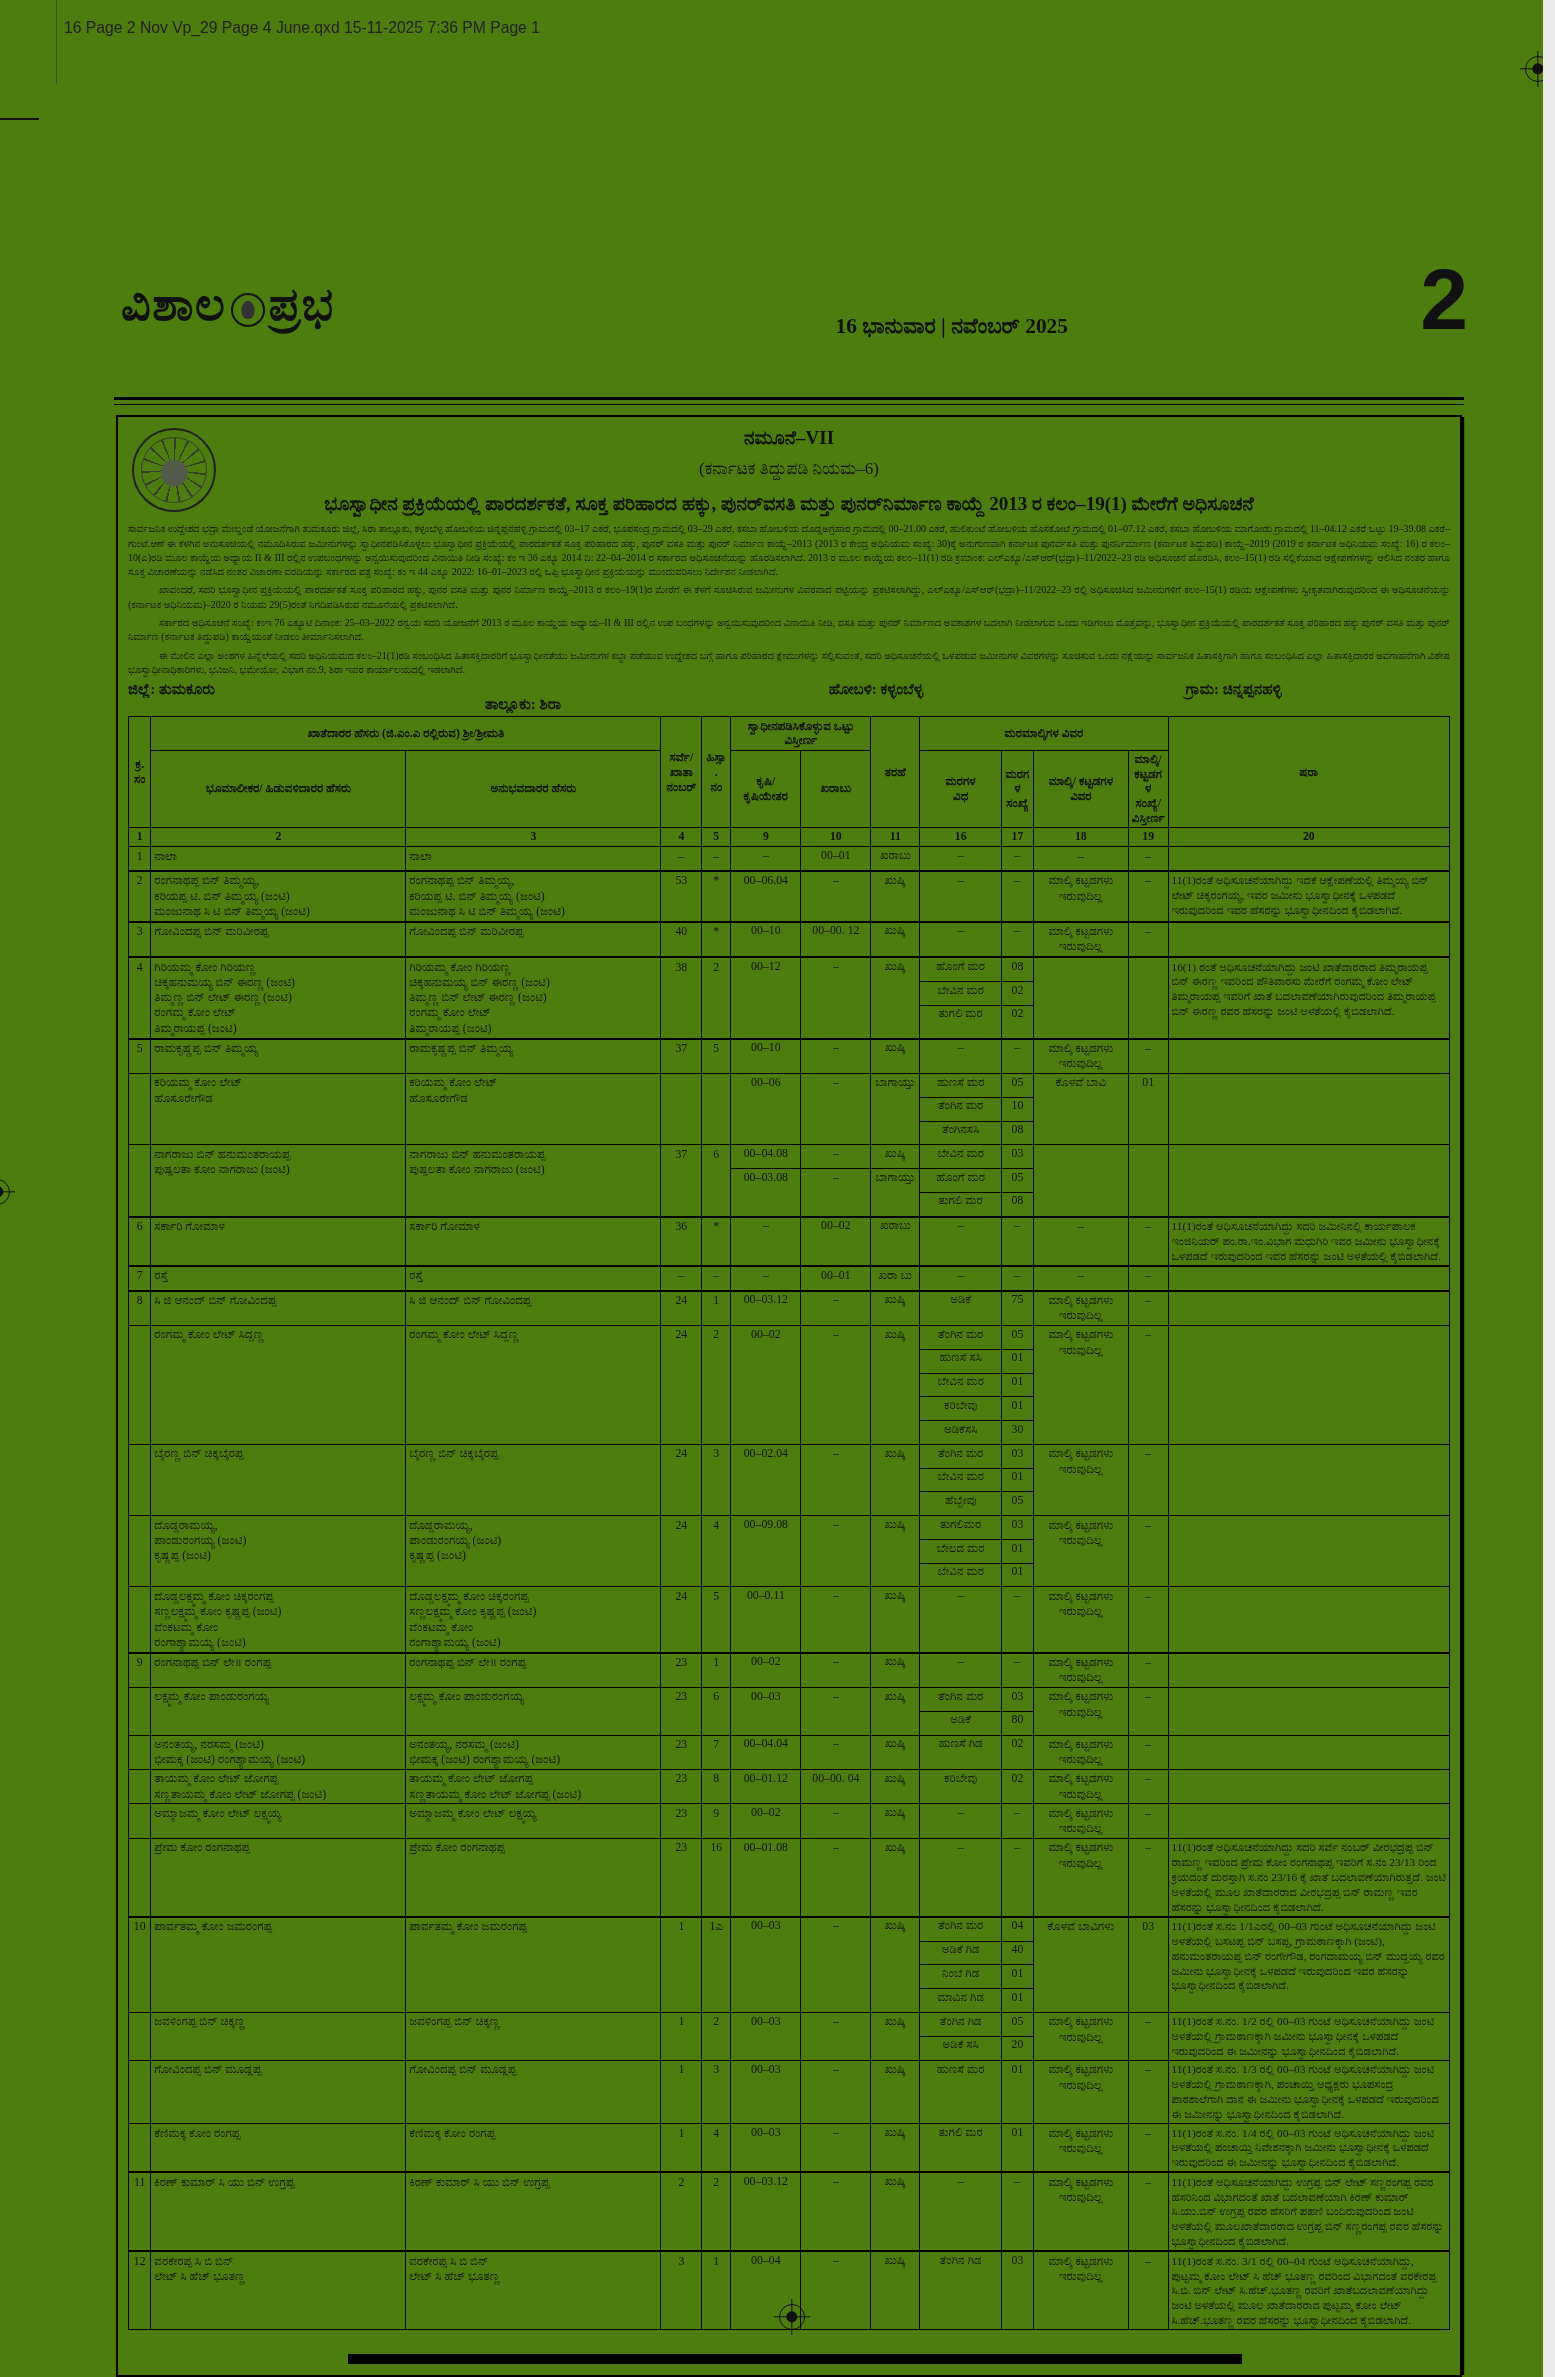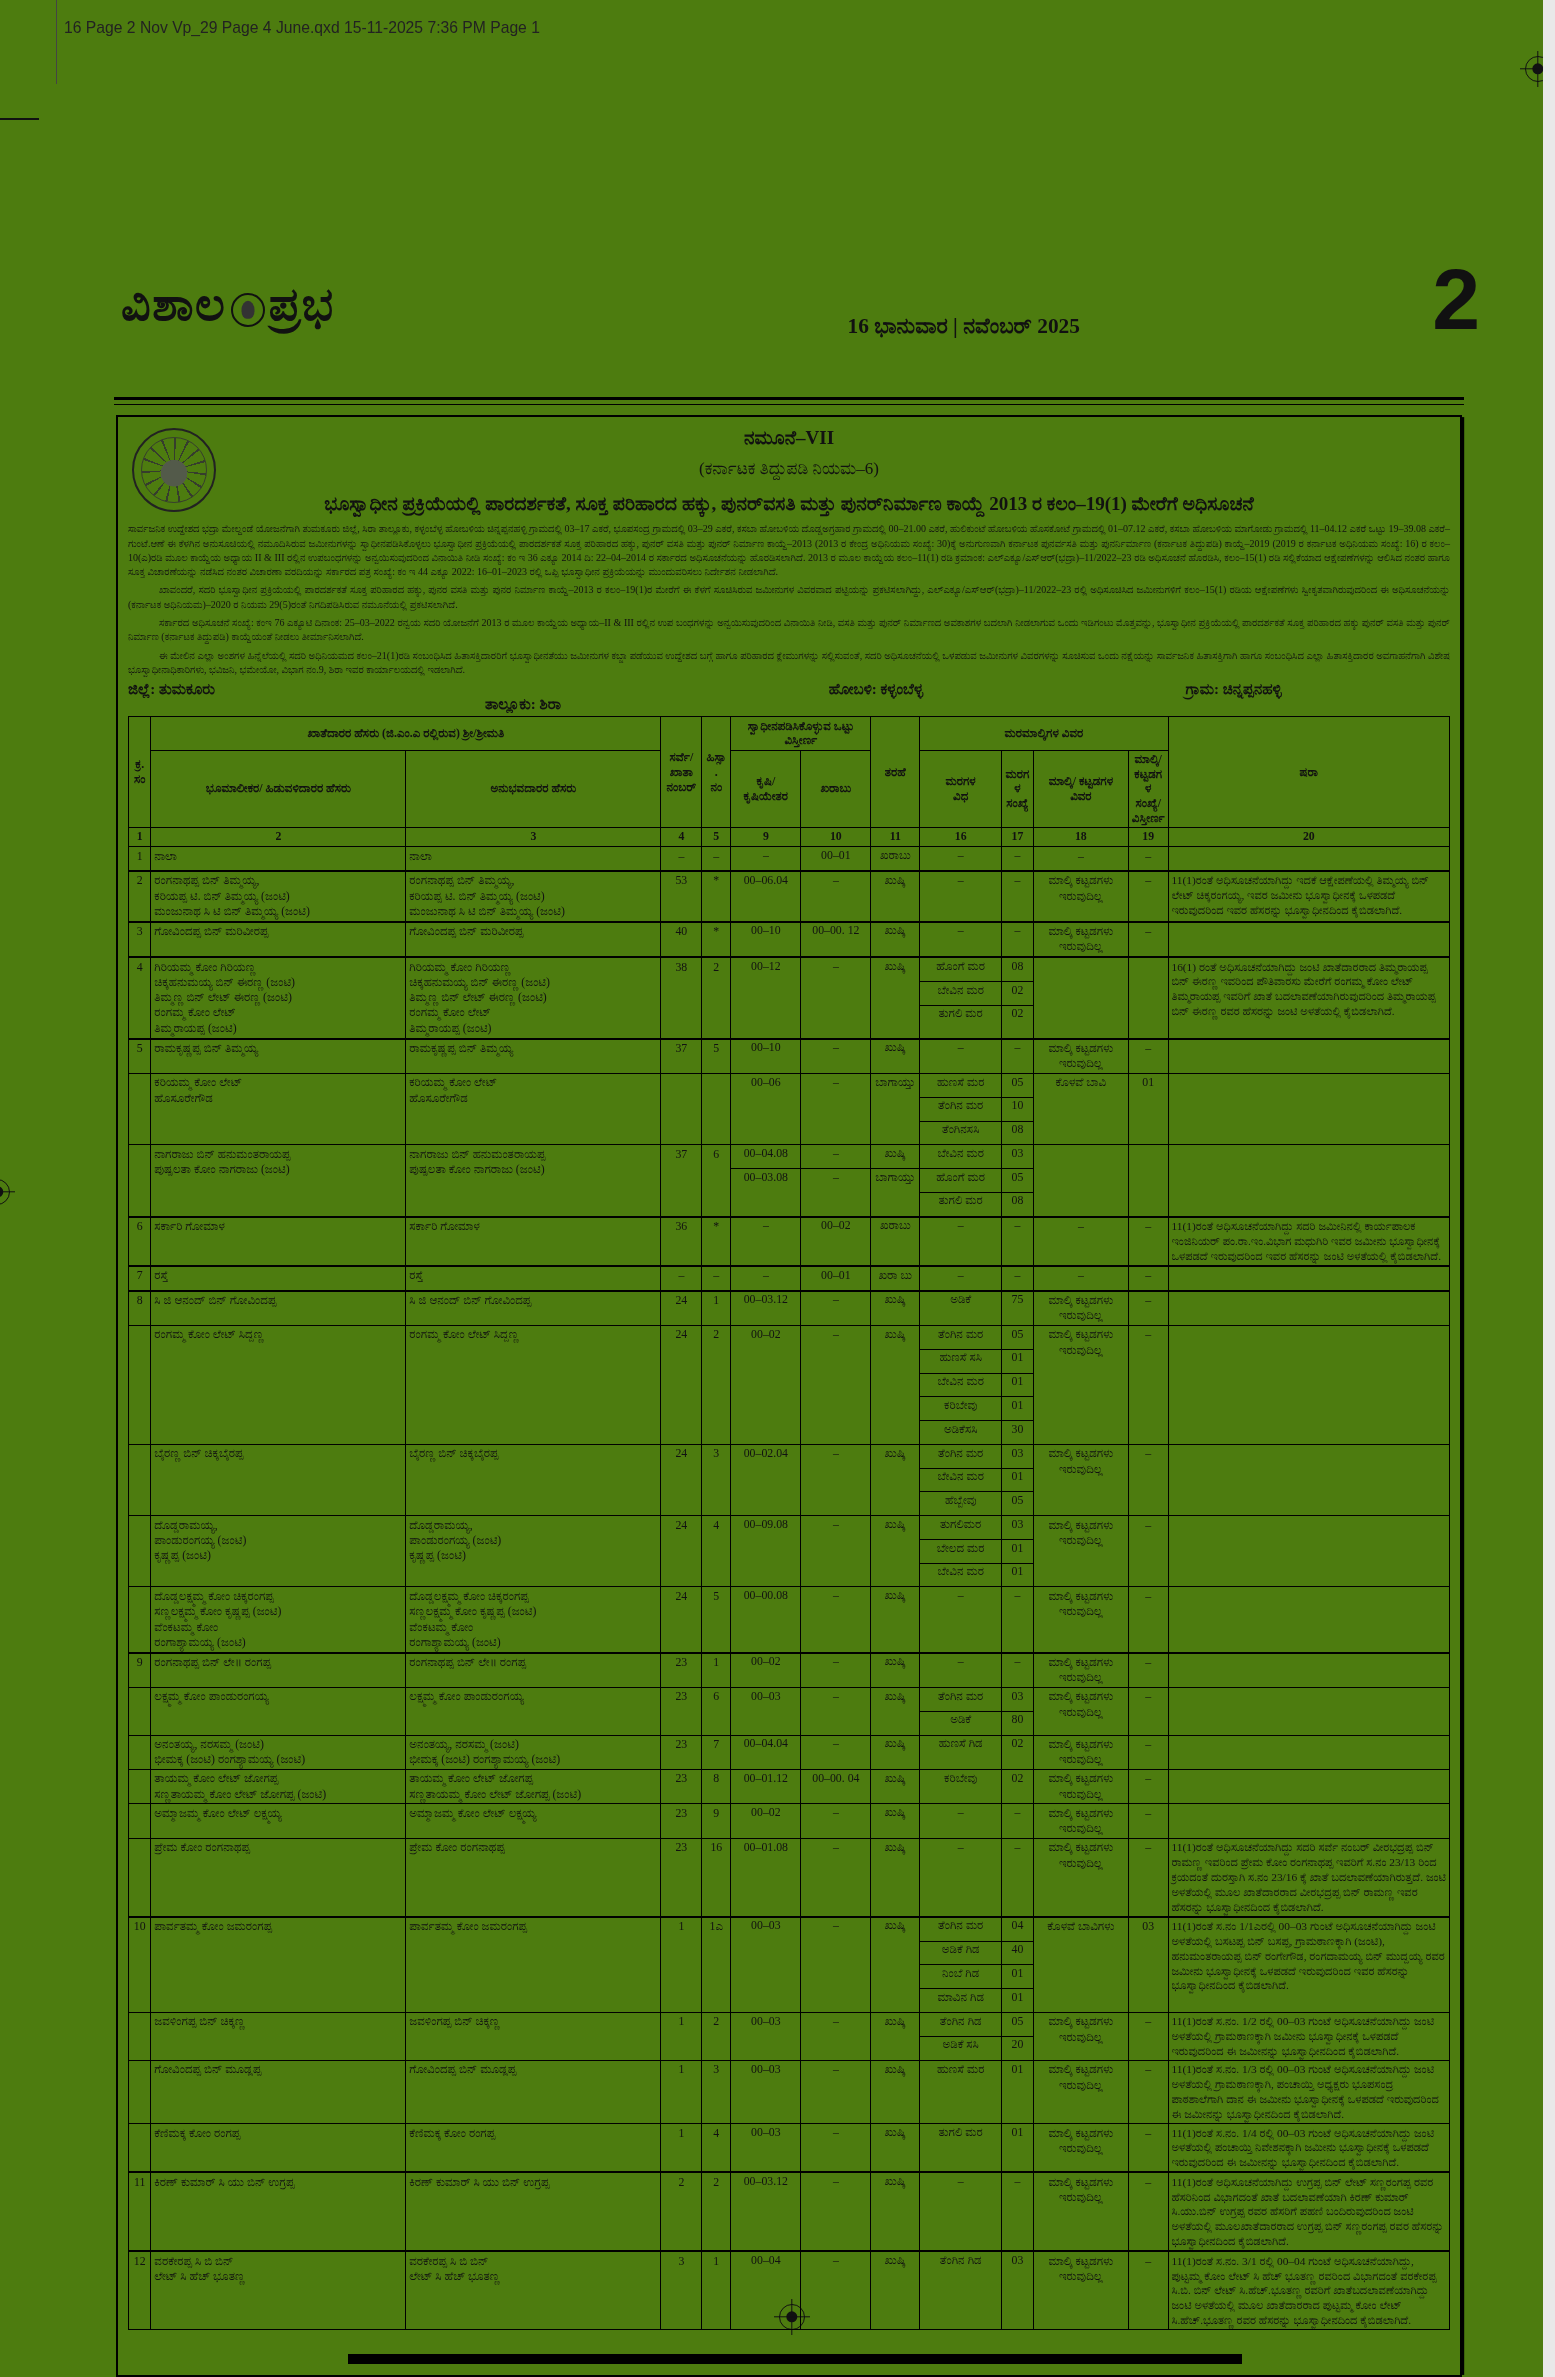--- a/index.html
+++ b/index.html
@@ -8,21 +8,21 @@
   
   #slug{position:absolute;left:64px;top:18.6px;font-family:"Liberation Sans",sans-serif;
         font-size:15.7px;color:#222;}
   #slug-vline{position:absolute;left:56px;top:0;width:1.4px;height:84px;background:#444;}
   #left-dash{position:absolute;left:0;top:118px;width:39px;height:2.1px;background:#111;}
   .regmark{position:absolute;width:24px;height:24px;border:1.4px solid #111;border-radius:50%;}
   .regmark:before{content:"";position:absolute;left:50%;top:-6.4px;width:1.4px;height:36px;background:#111;transform:translateX(-50%);}
   .regmark:after{content:"";position:absolute;top:50%;left:-6.4px;height:1.4px;width:36px;background:#111;transform:translateY(-50%);}
   .regmark .dot{position:absolute;left:50%;top:50%;width:11.4px;height:11.4px;background:#111;border-radius:50%;transform:translate(-50%,-50%);}
   
-  #masthead{position:absolute;left:114px;right:63px;top:264px;height:107px;}
+  #masthead{position:absolute;left:114px;right:75px;top:264px;height:107px;}
   #logo{position:absolute;left:7.1px;top:14.3px;font-size:46px;font-weight:bold;letter-spacing:1.4px;}
   #logo .emblem{display:inline-block;width:30px;height:30px;border:2.1px solid #111;border-radius:50%;
         vertical-align:middle;margin:0 4.3px;position:relative;}
   #logo .emblem:after{content:"";position:absolute;left:50%;top:50%;width:13px;height:18.6px;background:#333;
         border-radius:50% 50% 40% 40%;transform:translate(-50%,-50%);}
   #edition{position:absolute;right:400px;top:50px;font-size:21.4px;font-weight:bold;}
   #pageno{position:absolute;right:0;top:-14.3px;font-size:86px;font-weight:bold;font-family:"Liberation Sans",sans-serif;}
   #mast-rule{position:absolute;left:114px;right:79px;top:397px;border-top:3.6px solid #000;}
   #mast-rule2{position:absolute;left:114px;right:79px;top:404px;border-top:1.4px solid #000;}
   
@@ -558,21 +558,21 @@
 ಸಣ್ಣಲಕ್ಷ್ಮಮ್ಮ ಕೋಂ ಕೃಷ್ಣಪ್ಪ (ಜಂಟಿ)
 ವೆಂಕಟಮ್ಮ ಕೋಂ
 ರಂಗಾಶ್ಯಾಮಯ್ಯ (ಜಂಟಿ)</td>
             <td class="pre">ದೊಡ್ಡಲಕ್ಷ್ಮಮ್ಮ ಕೋಂ ಚಿಕ್ಕರಂಗಪ್ಪ
 ಸಣ್ಣಲಕ್ಷ್ಮಮ್ಮ ಕೋಂ ಕೃಷ್ಣಪ್ಪ (ಜಂಟಿ)
 ವೆಂಕಟಮ್ಮ ಕೋಂ
 ರಂಗಾಶ್ಯಾಮಯ್ಯ (ಜಂಟಿ)</td>
             <td class="num">24</td>
             <td class="num">5</td>
             <td class="num treecell">
-              <div>00–00.08</div>
+              <div>00–0.11</div>
             </td>
             <td class="num treecell">
               <div>–</div>
             </td>
             <td class="num treecell">
               <div>ಖುಷ್ಕಿ</div>
             </td>
             <td class="num treecell">
               <div>–</div>
             </td>

